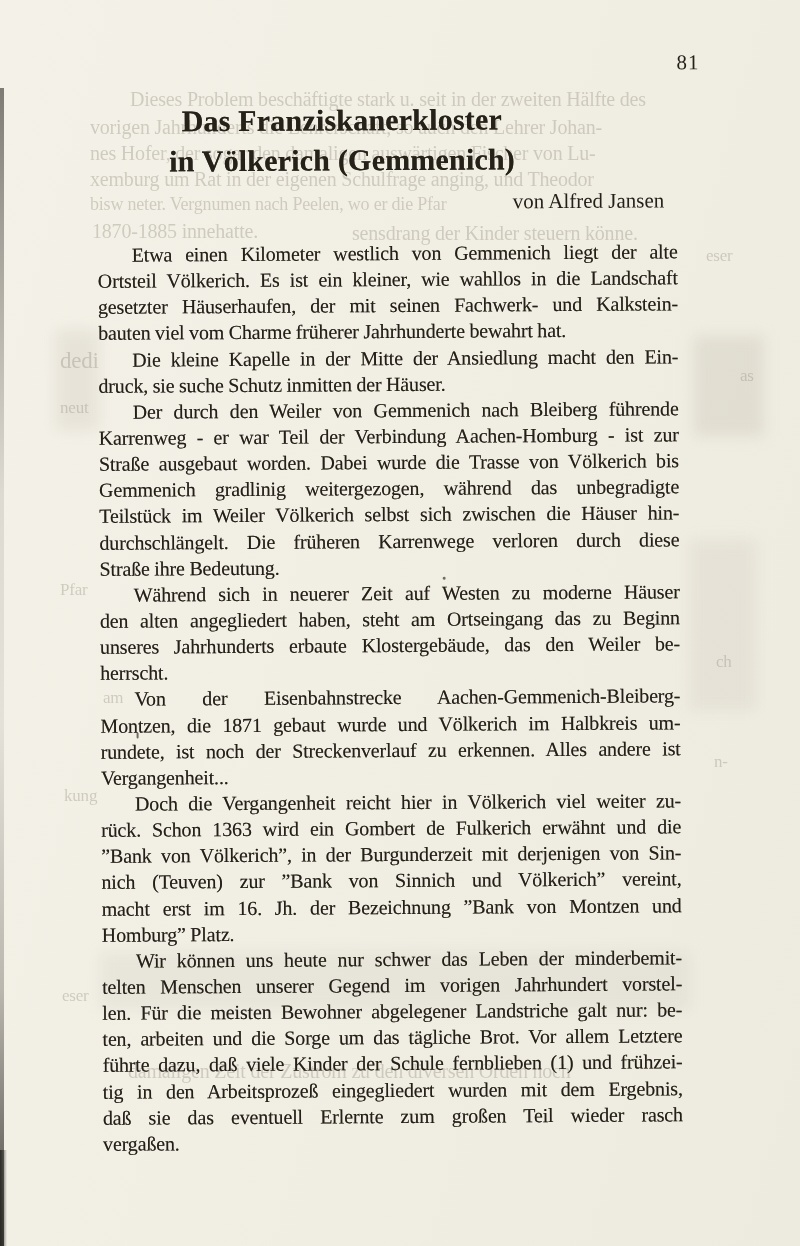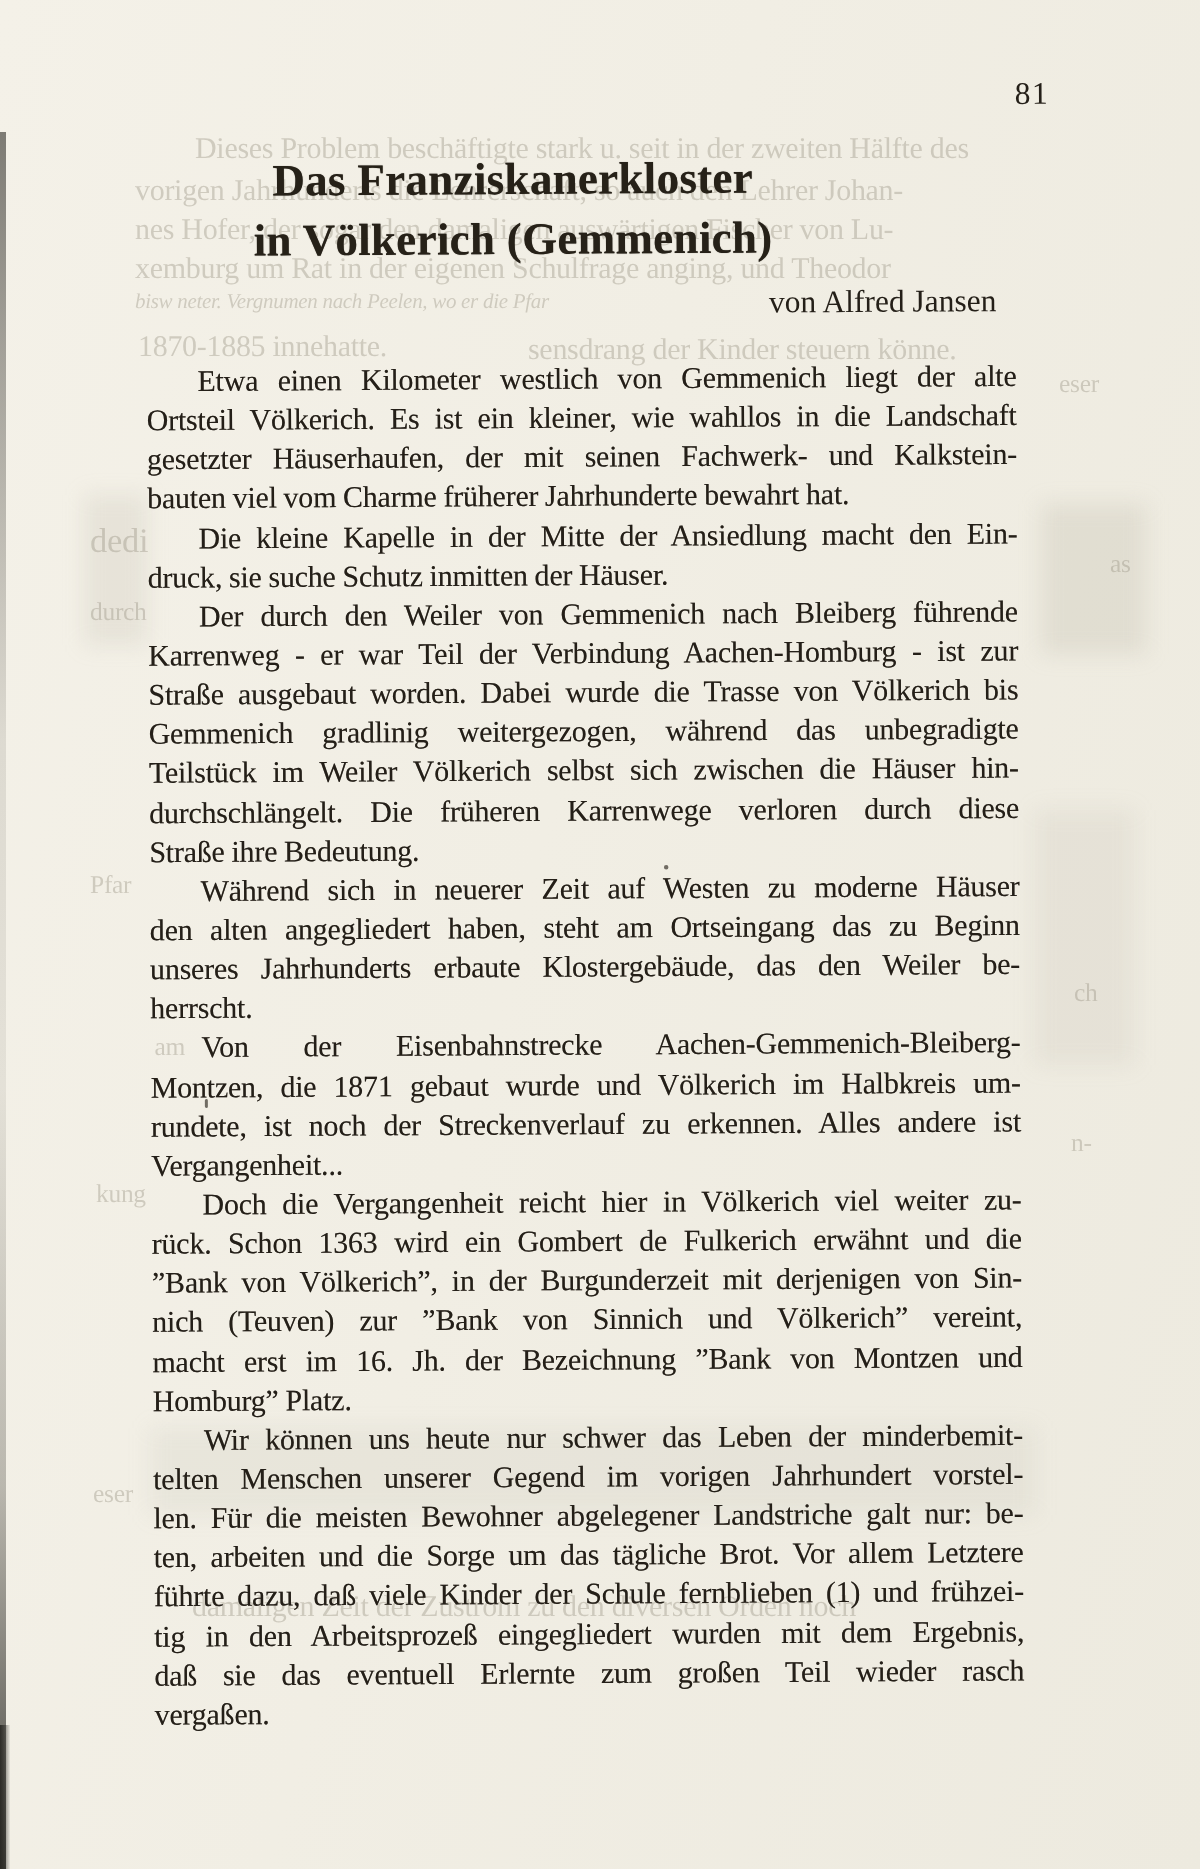--- a/index.html
+++ b/index.html
@@ -88,28 +88,28 @@
   <div class="smudge s1"></div>
   <div class="smudge s2"></div>
   <div class="smudge s3"></div>
   <div class="smudge s4"></div>
 
   <div class="ghost-layer">
       <div class="ghost" style="left: 130px; top: 88px; font-size: 20px;">Dieses Problem beschäftigte stark u. seit in der zweiten Hälfte des</div>
       <div class="ghost" style="left: 90px; top: 116px; font-size: 20px;">vorigen Jahrhunderts die Lehrerschaft, so auch den Lehrer Johan-</div>
       <div class="ghost" style="left: 90px; top: 142px; font-size: 20px;">nes Hofer, der sogar den damaligen auswärtigen Fischer von Lu-</div>
       <div class="ghost" style="left: 90px; top: 168px; font-size: 20px;">xemburg um Rat in der eigenen Schulfrage anging, und Theodor</div>
-      <div class="ghost" style="left: 90px; top: 194px; font-size: 14px; font-style: italic;">bisw neter. Vergnumen nach Peelen, wo er die Pfar</div>
+      <div class="ghost" style="left: 90px; top: 194px; font-size: 18px;">bisw neter. Vergnumen nach Peelen, wo er die Pfar</div>
       <div class="ghost" style="left: 92px; top: 220px; font-size: 20px;">1870-1885 innehatte.</div>
       <div class="ghost" style="left: 352px; top: 222px; font-size: 20px;">sensdrang der Kinder steuern könne.</div>
       <div class="ghost" style="left: 128px; top: 1060px; font-size: 20px;">damaligen Zeit der Zustrom zu den diversen Orden noch</div>
       <div class="ghost" style="left: 706px; top: 246px; font-size: 17px;">eser</div>
       <div class="ghost" style="left: 740px; top: 366px; font-size: 17px;">as</div>
       <div class="ghost" style="left: 60px; top: 348px; font-size: 23px;">dedi</div>
-      <div class="ghost" style="left: 60px; top: 398px; font-size: 17px;">durch</div>
+      <div class="ghost" style="left: 60px; top: 398px; font-size: 17px;">neut</div>
       <div class="ghost" style="left: 60px; top: 580px; font-size: 17px;">Pfar</div>
       <div class="ghost" style="left: 72px; top: 688px; font-size: 17px; margin-left: 31px;">am</div>
       <div class="ghost" style="left: 64px; top: 786px; font-size: 17px;">kung</div>
       <div class="ghost" style="left: 716px; top: 652px; font-size: 17px;">ch</div>
       <div class="ghost" style="left: 714px; top: 752px; font-size: 17px;">n-</div>
       <div class="ghost" style="left: 62px; top: 986px; font-size: 17px;">eser</div>
     </div>
 
   <div class="tilt">
     <div class="page-number">81</div>

